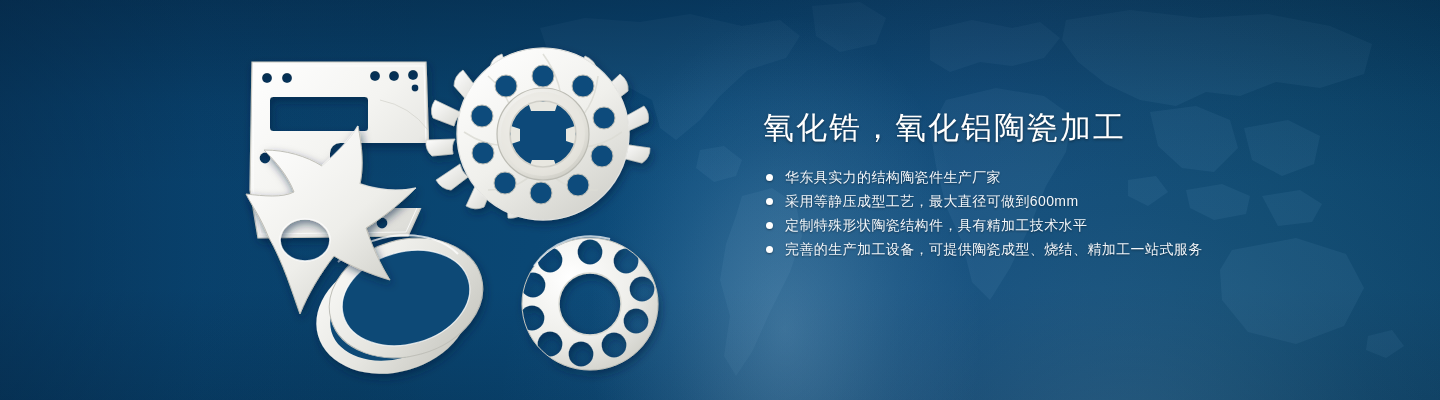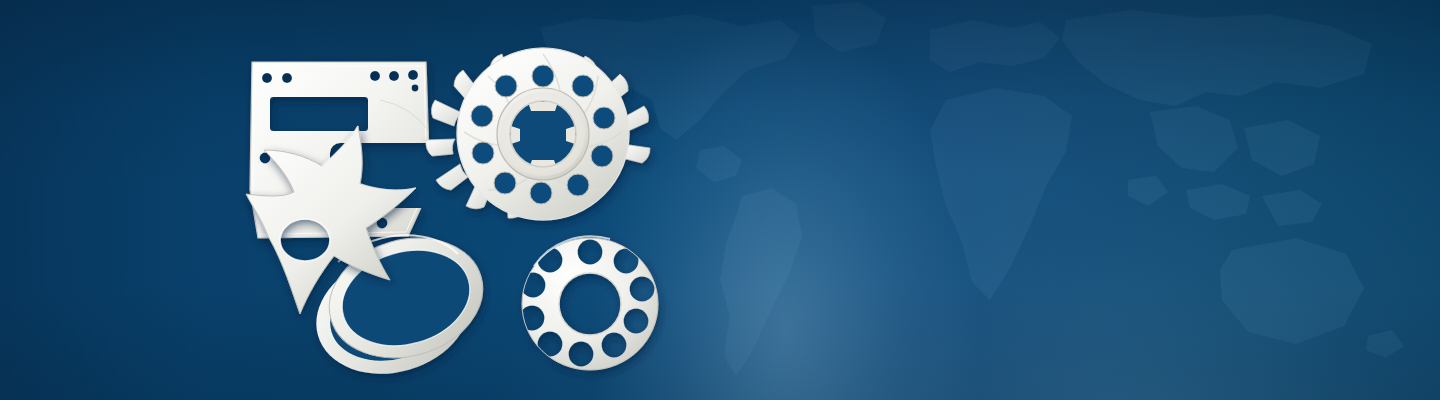--- a/index.html
+++ b/index.html
@@ -277,15 +277,34 @@
           <ellipse cx="360" cy="264" rx="68" ry="66" fill="url(#perfG)"></ellipse>
         </g>
         <ellipse cx="360" cy="264" rx="68" ry="66" fill="none" stroke="#c4c4bd" stroke-width="1"></ellipse>
         <circle cx="360" cy="264" r="31" fill="none" stroke="#d9d9d2" stroke-width="1.4"></circle>
         <path d="M304 226 a68 66 0 0 1 76 -27" fill="none" stroke="#ffffff" stroke-width="2" opacity=".7"></path>
       </g>
     </svg>
   </div>
 
   <div class="copy">
+    <div class="headline">氧化锆，氧化铝陶瓷加工</div>
+    <ul class="bullets">
+      <li>
+        <span class="dot"></span>
+        <span>华东具实力的结构陶瓷件生产厂家</span>
+      </li>
+      <li>
+        <span class="dot"></span>
+        <span>采用等静压成型工艺，最大直径可做到600mm</span>
+      </li>
+      <li>
+        <span class="dot"></span>
+        <span>定制特殊形状陶瓷结构件，具有精加工技术水平</span>
+      </li>
+      <li>
+        <span class="dot"></span>
+        <span>完善的生产加工设备，可提供陶瓷成型、烧结、精加工一站式服务</span>
+      </li>
+    </ul>
   </div>
 
 </div>
 
 </body></html>

